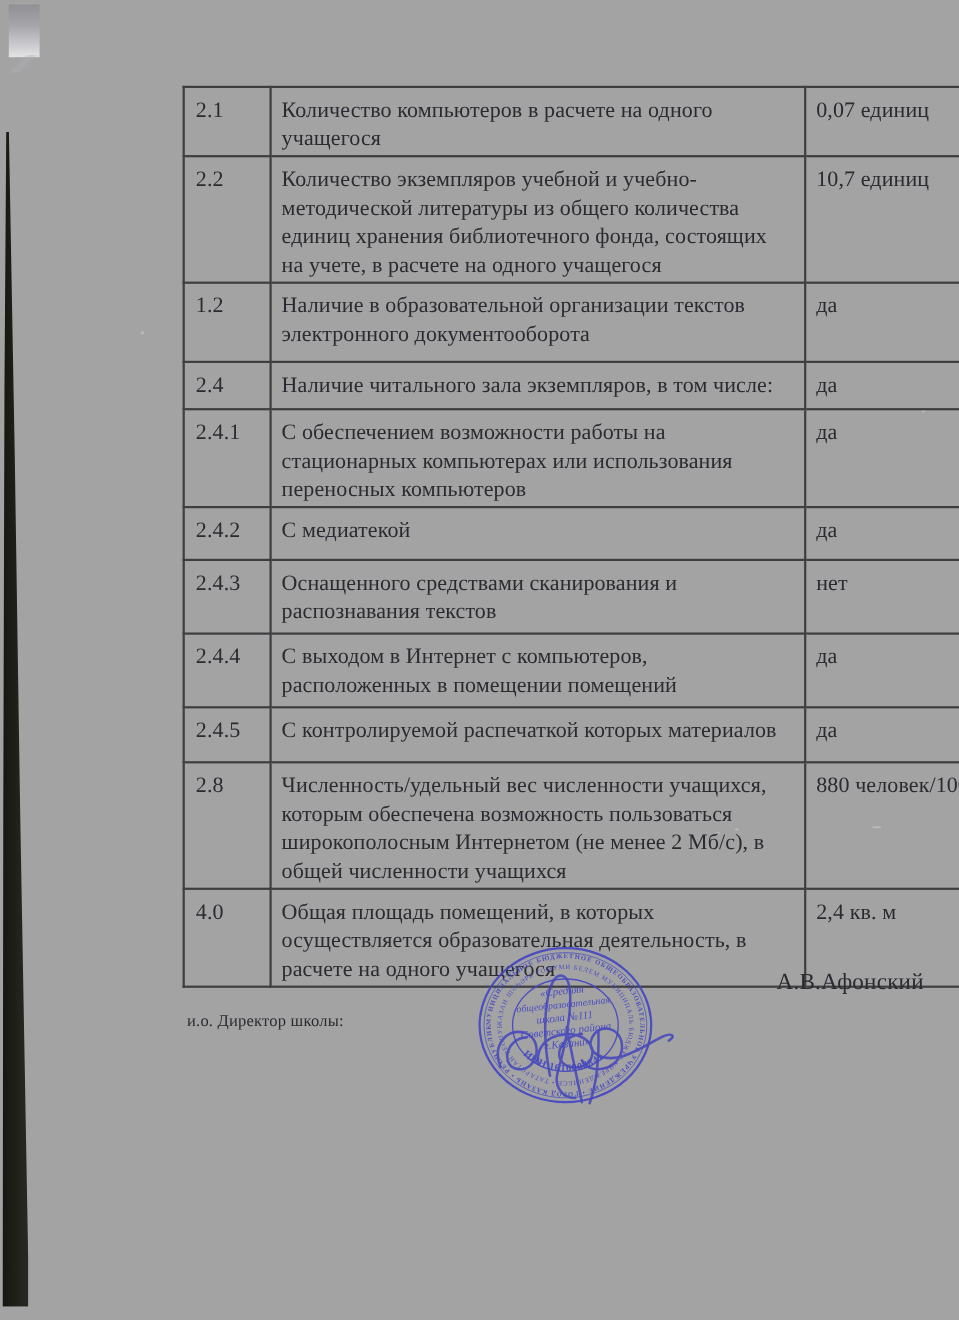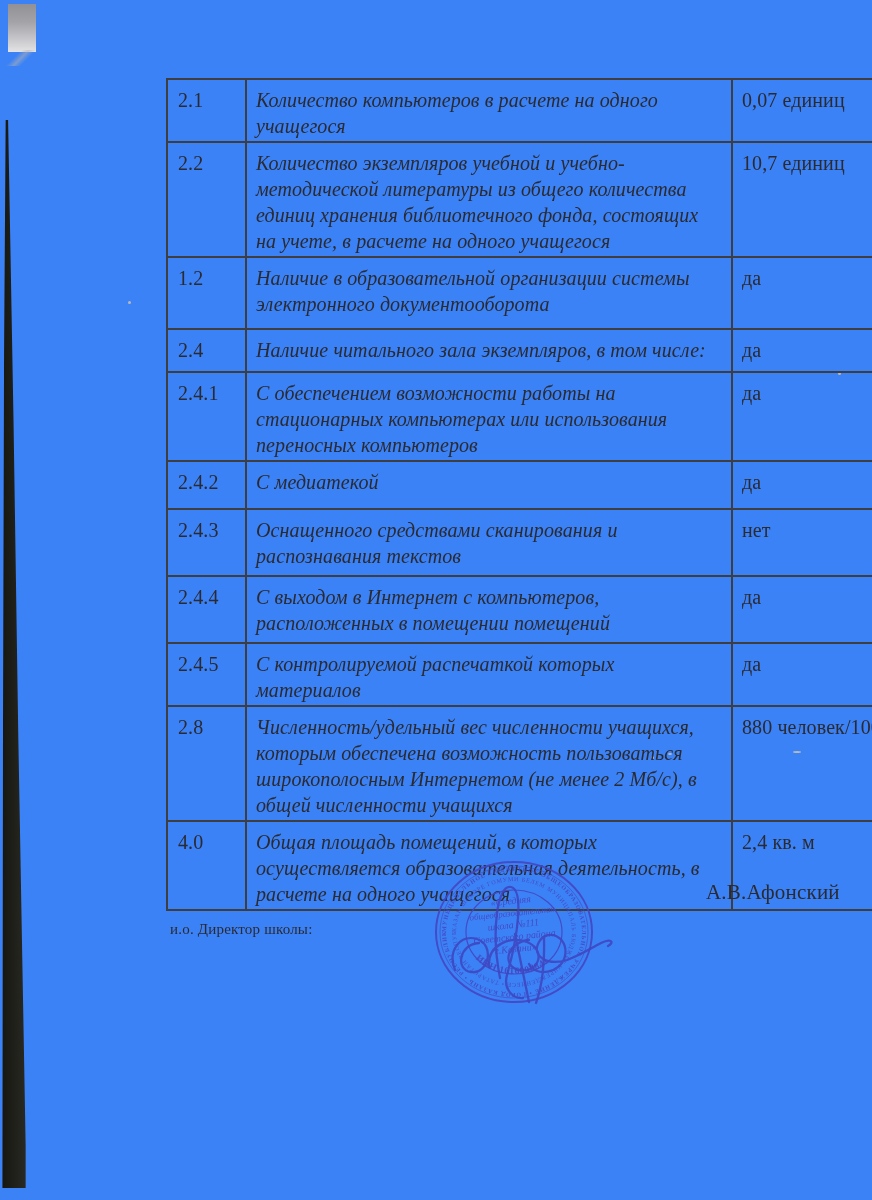--- a/index.html
+++ b/index.html
@@ -1,18 +1,18 @@
 <!DOCTYPE html>
 <html><head>
 <meta charset="utf-8">
 <style>
   html,body{margin:0;padding:0;background:#e8e8e8;}
   .page{
     position:relative;width:872px;height:1200px;margin:0 auto;
-    background:#3b82f6;overflow:hidden;
+    background:#a3a3a3;overflow:hidden;
     font-family:"Liberation Serif","DejaVu Serif",serif;
     color:#2b2a30;
   }
   
   .corner-box{
     position:absolute;left:8px;top:4px;width:28px;height:48px;
     background:linear-gradient(180deg,#909095 0%,#a3a3a8 38%,#c6c6ca 72%,#e4e4e6 100%);
   }
   .corner-scratch{
     position:absolute;left:4px;top:50px;width:34px;height:16px;
@@ -27,21 +27,21 @@
   
   table.doc{
     position:absolute;left:166px;top:78px;width:686px;
     border-collapse:collapse;table-layout:fixed;
   }
   table.doc td{
     border:2px solid #3e3d40;vertical-align:top;
     font-size:20px;line-height:26px;letter-spacing:.1px;
   }
   td.c-num{width:65px;padding:7px 2px 2px 10px;}
-  td.c-txt{width:463px;padding:7px 12px 2px 9px;font-style:italic;}
+  td.c-txt{width:463px;padding:7px 12px 2px 9px;}
   td.c-val{width:158px;padding:7px 4px 2px 9px;}
   tr.r0{height:45px}  tr.r1{height:110px} tr.r2{height:72px}
   tr.r3{height:43px}  tr.r4{height:67px}  tr.r5{height:48px}
   tr.r6{height:67px}  tr.r7{height:67px}  tr.r8{height:50px}
   tr.r9{height:111px} tr.r10{height:87px}
   
   .sig-left{position:absolute;left:170px;top:921px;font-size:15px;letter-spacing:.2px;}
   .sig-right{position:absolute;left:706px;top:880px;font-size:21px;letter-spacing:.2px;}
   
   .stamp{position:absolute;left:425px;top:852px;width:200px;height:165px;opacity:.92;}
@@ -73,21 +73,21 @@
         <td class="c-txt">Количество компьютеров в расчете на одного учащегося</td>
         <td class="c-val">0,07 единиц</td>
       </tr>
       <tr class="r1">
         <td class="c-num">2.2</td>
         <td class="c-txt">Количество экземпляров учебной и учебно-методической литературы из общего количества единиц хранения библиотечного фонда, состоящих на учете, в расчете на одного учащегося</td>
         <td class="c-val">10,7 единиц</td>
       </tr>
       <tr class="r2">
         <td class="c-num">1.2</td>
-        <td class="c-txt">Наличие в образовательной организации системы электронного документооборота</td>
+        <td class="c-txt">Наличие в образовательной организации текстов электронного документооборота</td>
         <td class="c-val">да</td>
       </tr>
       <tr class="r3">
         <td class="c-num">2.4</td>
         <td class="c-txt">Наличие читального зала экземпляров, в том числе:</td>
         <td class="c-val">да</td>
       </tr>
       <tr class="r4">
         <td class="c-num">2.4.1</td>
         <td class="c-txt">С обеспечением возможности работы на стационарных компьютерах или использования переносных компьютеров</td>

